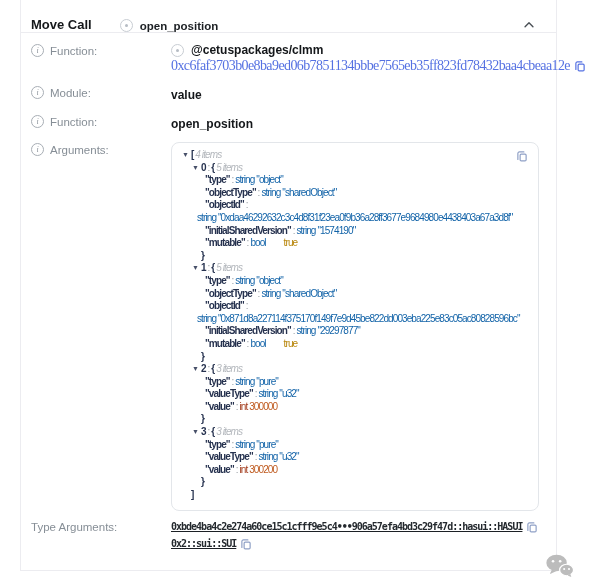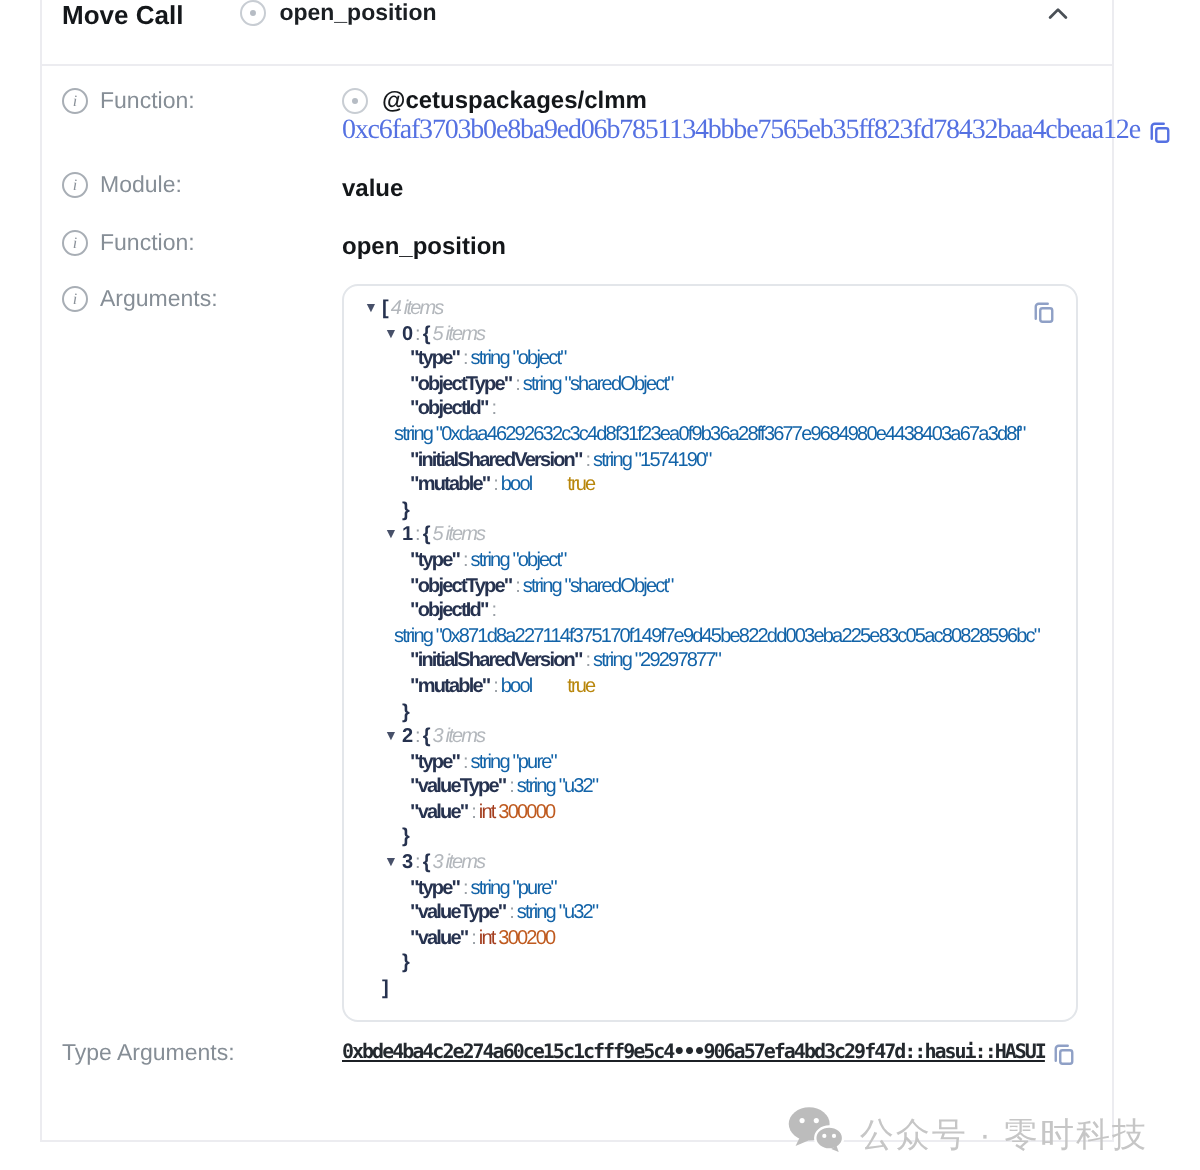--- a/index.html
+++ b/index.html
@@ -2,21 +2,21 @@
 <html style="--link: #5571e2; --label: #868e96; --border: #ececf0; --copy-muted: #8fa0c6; --tree-key: #26324f; --tree-sep: #9aa0a6; --tree-meta: #b3b7bc; --tree-string: #1263a8; --tree-bool-val: #b8860b; --tree-int-kw: #a33d1e; --tree-int-val: #bf5a1f; --watermark: #c6c6c6;"><head>
 <meta charset="utf-8">
 <style>
   html,body{margin:0;padding:0;background:#fff;}
   body{width:600px;height:585px;position:relative;overflow:hidden;
        font-family:"Liberation Sans",sans-serif;color:#1c2025;}
   .card{position:absolute;left:20px;top:0;width:537px;height:571px;
         border-left:1px solid var(--border);border-right:1px solid var(--border);
         border-bottom:1px solid var(--border);box-sizing:border-box;background:#fff;}
   
-  .hdr{height:32px;display:flex;align-items:flex-start;padding:0 14px 0 10px;
+  .hdr{height:32px;display:flex;align-items:flex-end;padding:0 14px 0 10px;
        border-bottom:1px solid var(--border);}
   .hdr-title{font-size:13px;font-weight:bold;color:#14171a;}
   .badge{display:flex;align-items:center;gap:7px;margin-left:28px;}
   .badge-label{font-size:11.5px;font-weight:600;color:#1b1f23;}
   .chev{margin-left:auto;display:flex;align-items:center;cursor:pointer;margin-right:6px;}
   
   .circle-ic{width:11px;height:11px;border:1px solid #c8cdd3;border-radius:50%;
              display:inline-flex;align-items:center;justify-content:center;flex:0 0 auto;}
   .circle-ic::after{content:"";width:3px;height:3px;border-radius:50%;background:#b6bcc4;}
   
@@ -181,33 +181,41 @@
       <div class="val" id="type-args">
           <div class="targ-line">
             <span class="targ-text mono">0xbde4ba4c2e274a60ce15c1cfff9e5c4•••906a57efa4bd3c29f47d::hasui::HASUI</span>
             <span class="copy muted">
               <svg width="12" height="12" viewBox="0 0 16 16" fill="none" stroke="currentColor" stroke-width="1.6" stroke-linecap="round" stroke-linejoin="round">
                 <rect x="5.5" y="5.5" width="8" height="9" rx="1.5"></rect>
                 <path d="M10.5 2.5h-6a2 2 0 0 0-2 2v8"></path>
               </svg>
             </span>
           </div>
+          <div class="targ-line">
+            <span class="targ-text mono">0x2::sui::SUI</span>
+            <span class="copy muted">
+              <svg width="12" height="12" viewBox="0 0 16 16" fill="none" stroke="currentColor" stroke-width="1.6" stroke-linecap="round" stroke-linejoin="round">
+                <rect x="5.5" y="5.5" width="8" height="9" rx="1.5"></rect>
+                <path d="M10.5 2.5h-6a2 2 0 0 0-2 2v8"></path>
+              </svg>
+            </span>
+          </div>
         </div>
     </div>
 
   </div>
 </div>
 
 <div class="watermark">
   <span>
     <svg width="28" height="24" viewBox="0 0 37 31">
       <ellipse cx="14" cy="11.5" rx="13.5" ry="11" fill="#bcbcbc"></ellipse>
       <path d="M5 26 L8.2 19.5 L13.5 22.5 Z" fill="#bcbcbc"></path>
       <circle cx="9.3" cy="9.3" r="1.7" fill="#fff"></circle>
       <circle cx="18.7" cy="9.3" r="1.7" fill="#fff"></circle>
       <ellipse cx="27.2" cy="20.8" rx="9.2" ry="7.6" fill="#bcbcbc" stroke="#fff" stroke-width="1.6"></ellipse>
       <path d="M33.5 30 L32 25.8 L28.6 28 Z" fill="#bcbcbc"></path>
       <circle cx="24" cy="19.4" r="1.4" fill="#fff"></circle>
       <circle cx="30.4" cy="19.4" r="1.4" fill="#fff"></circle>
     </svg>
   </span>
-  <span class="wm-text">公众号 · 零时科技</span>
 </div>
 
 </body></html>

